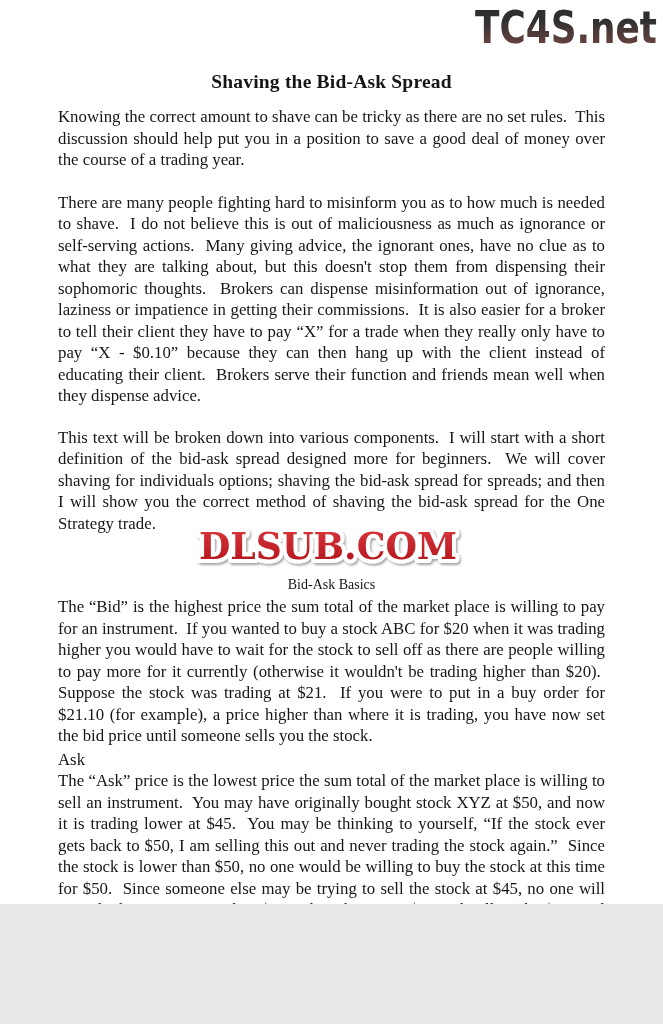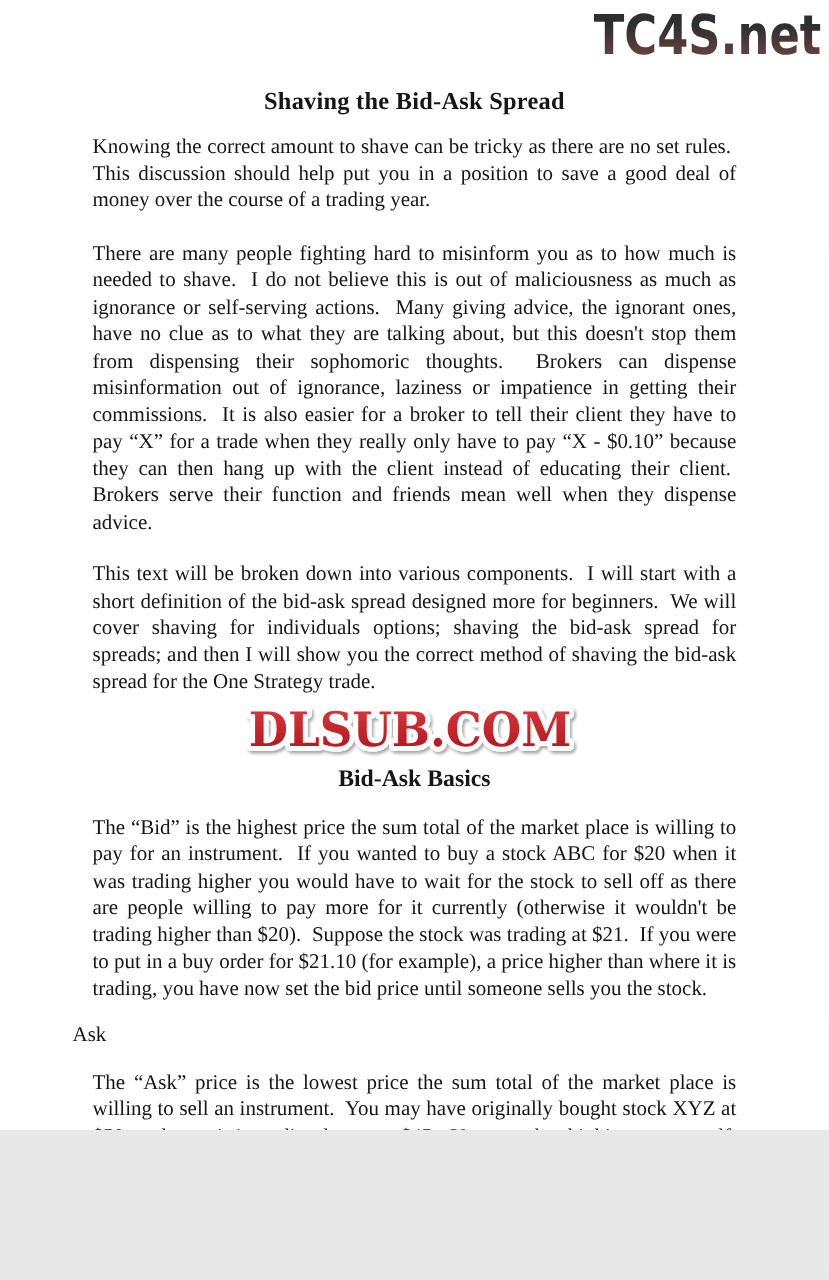--- a/index.html
+++ b/index.html
@@ -19,49 +19,49 @@
   }
   .doc-title {
     margin:57px 0 0 0;
     font-size:19.5px;
     line-height:26px;
     font-weight:bold;
     text-align:center;
     letter-spacing:0.2px;
   }
   p.body-par {
-    margin:16px;
+    margin:0;
     font-size:16.8px;
     line-height:21.5px;
     text-align:justify;
     hyphens:none;
   }
   p.par-1 { margin-top:11px; }
   p.par-2 { margin-top:21px; }
   p.par-3 { margin-top:20px; }
   .dlsub-wrap {
     position:relative;
     margin-top:-12px;
     text-align:center;
     z-index:2;
   }
   .basics-heading {
     margin:0;
-    font-size:19px;
+    font-size:14px;
     line-height:22px;
-    font-weight:bold;
+    font-weight:normal;
     text-align:center;
   }
   .sub-heading {
     margin:11px 0 0 0;
     font-size:16.8px;
     line-height:21.5px;
     font-weight:normal;
   }
-  .sub-heading.ask { margin-top:12px; }
+  .sub-heading.ask { margin-top:2px; }
   #tc4s-logo {
     position:absolute;
     top:2px; right:4px;
     z-index:3;
   }
   .copyright-line {
     position:absolute;
     left:95px; top:975px;
     font-size:16.5px;
     white-space:nowrap;

